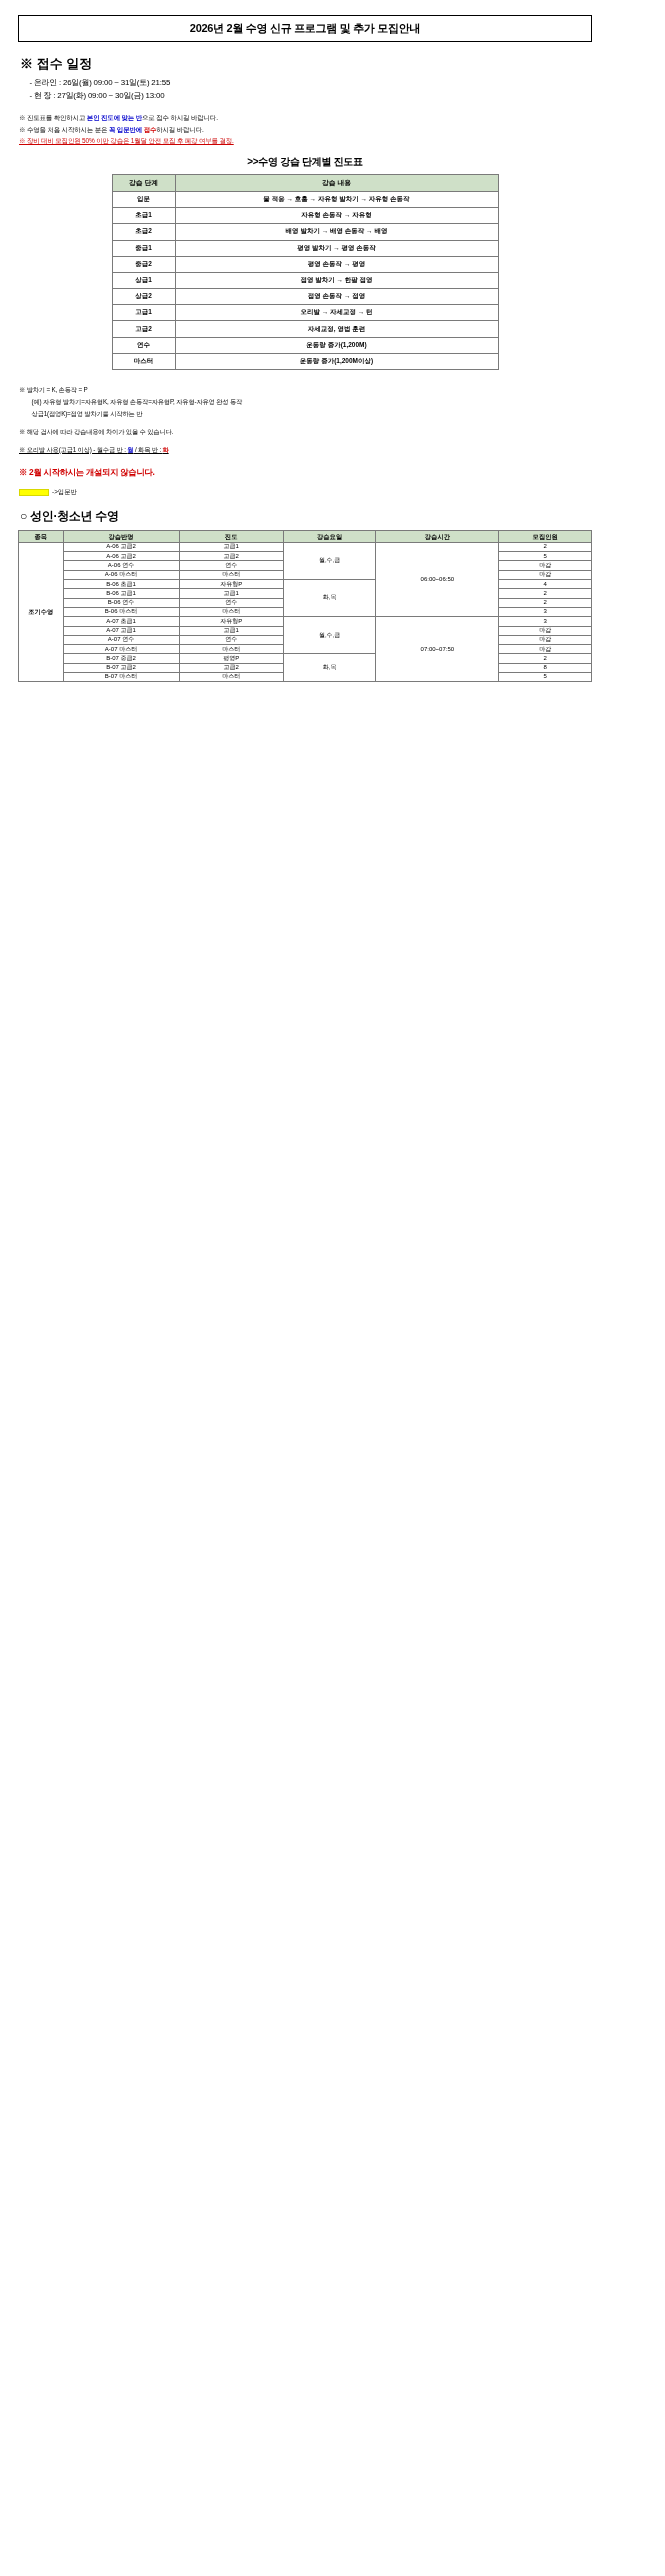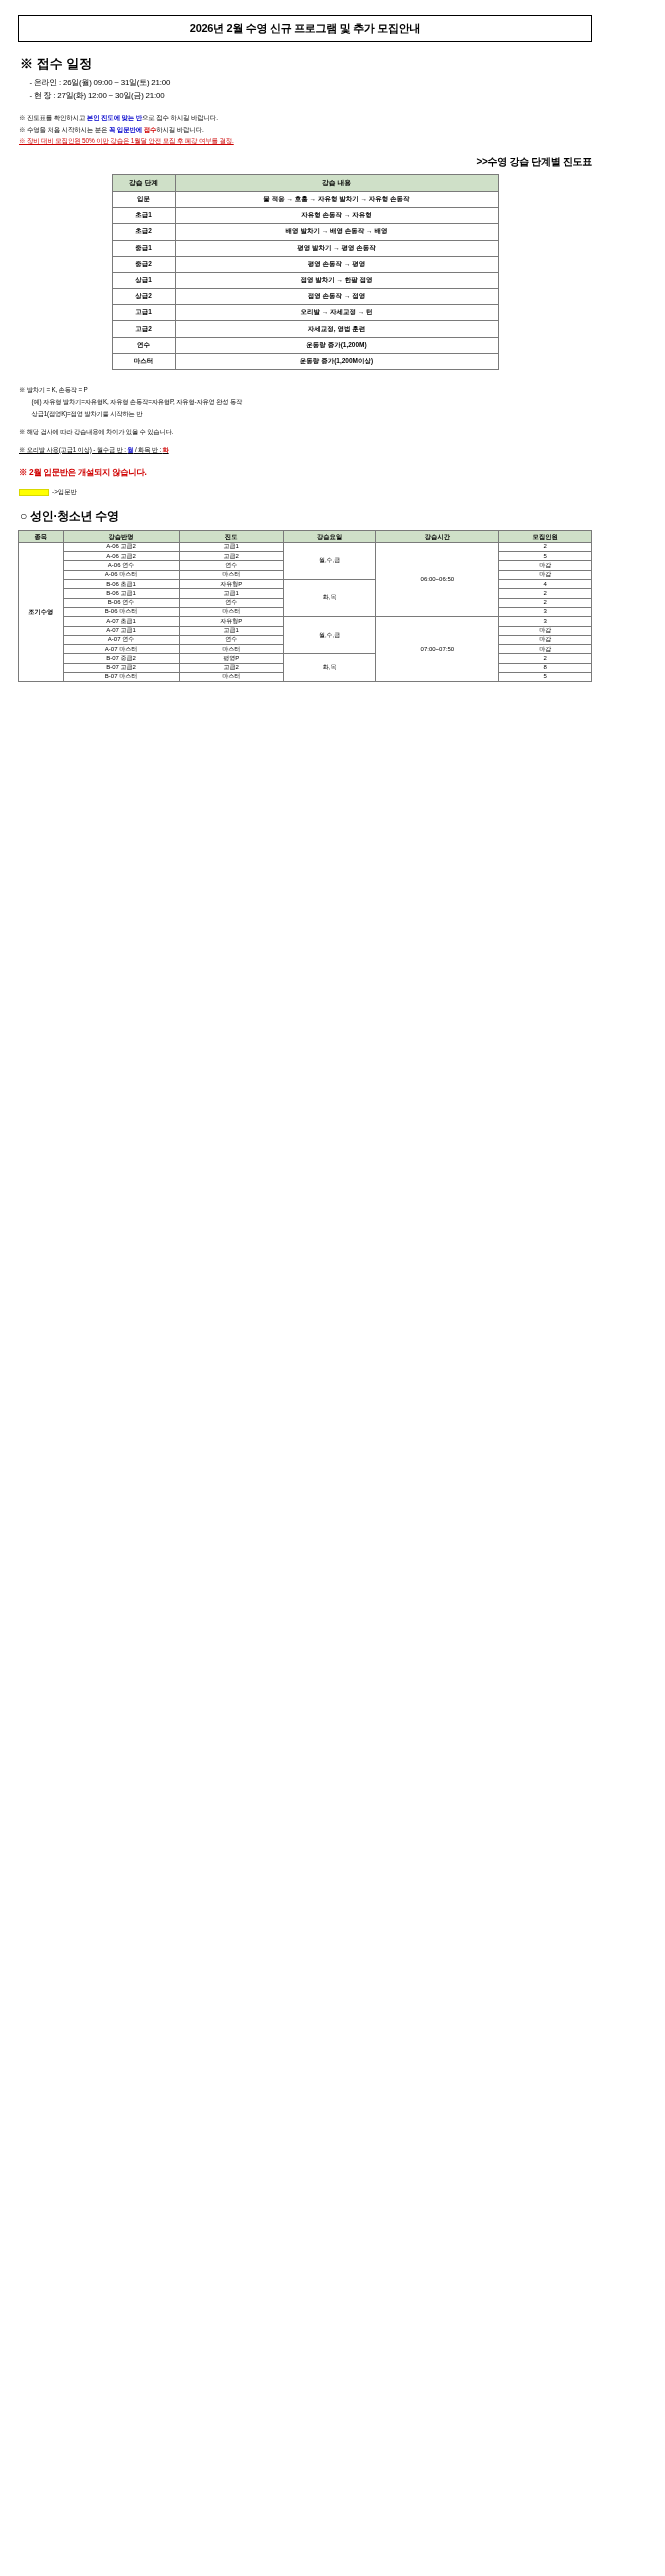--- a/index.html
+++ b/index.html
@@ -43,21 +43,21 @@
     margin: 2.6px 0 2.6px 1px;
     letter-spacing: -0.2px;
   }
   .note .red { color: #d00000; }
   .note .bold { font-weight: bold; }
   .note .blue { color: #0000cc; }
   .note-red-all { color: #cc0000; }
   .note-underline { text-decoration: underline; }
 
   h2.tbl-title {
-    text-align: right;
+    text-align: center;
     font-size: 10px;
     font-weight: bold;
     margin: 8.4px 0 5.2px 0;
     letter-spacing: -0.3px;
   }
 
   table {
     border-collapse: collapse;
     width: 100%;
     font-size: 6.5px;
@@ -144,22 +144,22 @@
 </head>
 <body>
 
 <div class="page">
 
   <div class="title-box">2026년 2월 수영 신규 프로그램 및 추가 모집안내</div>
 
   <div class="spacer-24"></div>
 
   <div class="sec-head">※ 접수 일정</div>
-  <div class="sched-line">- 온라인 : 26일(월) 09:00 ~ 31일(토) 21:00</div>
-  <div class="sched-line">- 현    장 : 27일(화) 12:00 ~ 30일(금) 21:00</div>
+  <div class="sched-line">- 온라인 : 26일(월) 09:00 ~ 31일(토) 21:55</div>
+  <div class="sched-line">- 현    장 : 27일(화) 09:00 ~ 30일(금) 13:00</div>
 
   <div class="spacer-16"></div>
 
   <div class="note">
     <span>※ 진도표를 확인하시고 </span><span class="bold blue">본인 진도에 맞는 반</span><span>으로 접수 하시길 바랍니다.</span>
   </div>
   <div class="note">
     <span>※ 수영을 처음 시작하시는 분은 </span><span class="bold blue">꼭 입문반에</span><span class="bold red"> 접수</span><span>하시길 바랍니다.</span>
   </div>
   <div class="note note-red-all note-underline">
@@ -228,21 +228,21 @@
   <div class="foot-note">※ 발차기 = K, 손동작 = P</div>
   <div class="foot-note ind ex">(예) 자유형 발차기=자유형K, 자유형 손동작=자유형P, 자유형-자유영 완성 동작</div>
   <div class="foot-note ind ex">상급1(접영K)=접영 발차기를 시작하는 반</div>
   <div class="spacer-8"></div>
   <div class="foot-note">※ 해당 검사에 따라 강습내용에 차이가 있을 수 있습니다.</div>
   <div class="spacer-8"></div>
   <div class="foot-note u">
     <span>※ 오리발 사용(고급1 이상) - 월수금 반 : </span><span class="blue bold">월</span><span> / 화목 반 : </span><span class="red bold">화</span>
   </div>
 
-  <div class="big-red">※ 2월 입문반은 개설되지 않습니다.</div>
+  <div class="big-red">※ 2월 시작하시는 개설되지 않습니다.</div>
 
   <div class="legend-row">
     <span class="legend-swatch"></span>
     <span>-&gt;입문반</span>
   </div>
 
   <div class="sec-title">○ 성인·청소년 수영</div>
 
   <table class="cls-table">
     <colgroup>

